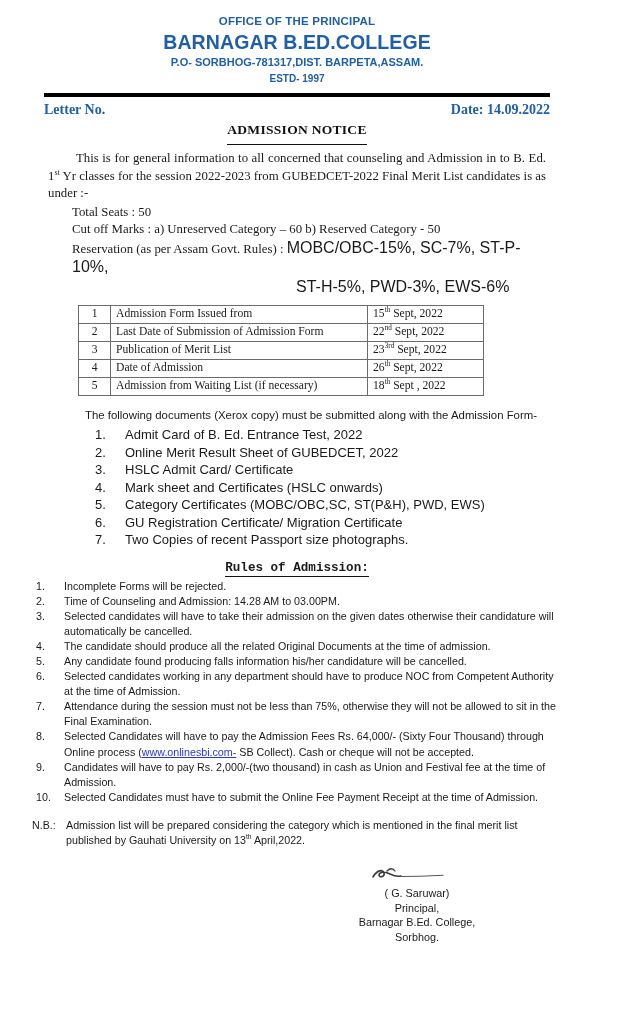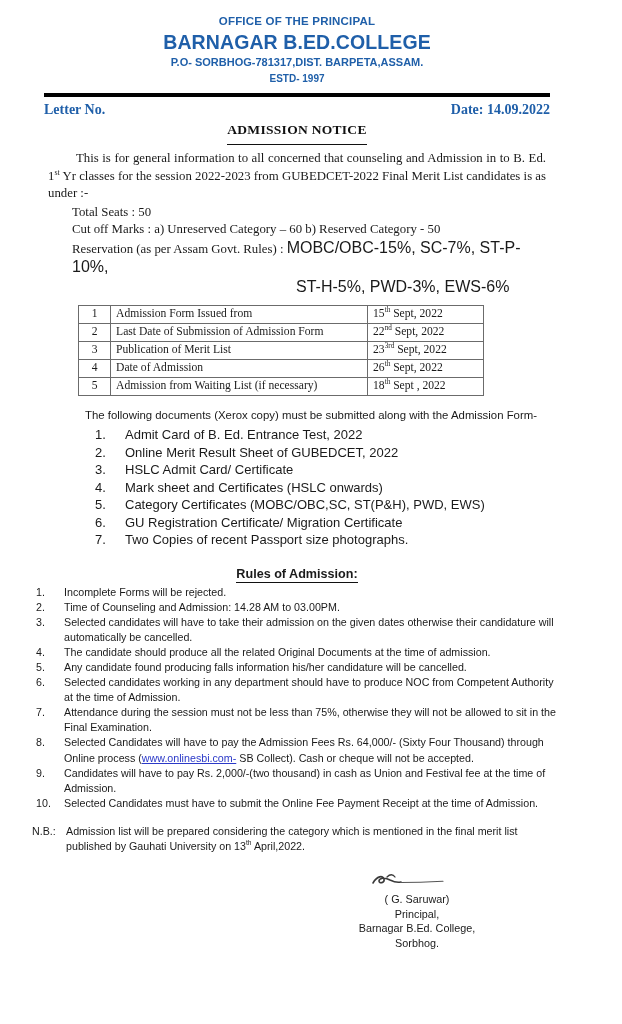--- a/index.html
+++ b/index.html
@@ -151,24 +151,24 @@
   ol.doclist li .num {
     position: absolute;
     left: 0;
     width: 22px;
     text-align: left;
   }
 
   
   .rules-title {
     text-align: center;
-    font-family: Liberation Sans, sans-serif;
+    font-family: Liberation Mono, monospace;
     font-weight: bold;
     font-size: 12.6px;
-    margin-top: 18px;
+    margin-top: 12px;
   }
   .rules-title span {
     border-bottom: 1.4px solid #111;
     padding-bottom: 1px;
   }
   ol.rules {
     margin: 4px 30px 0 36px;
     padding: 0;
     list-style: none;
     font-family: "Liberation Sans", sans-serif;

